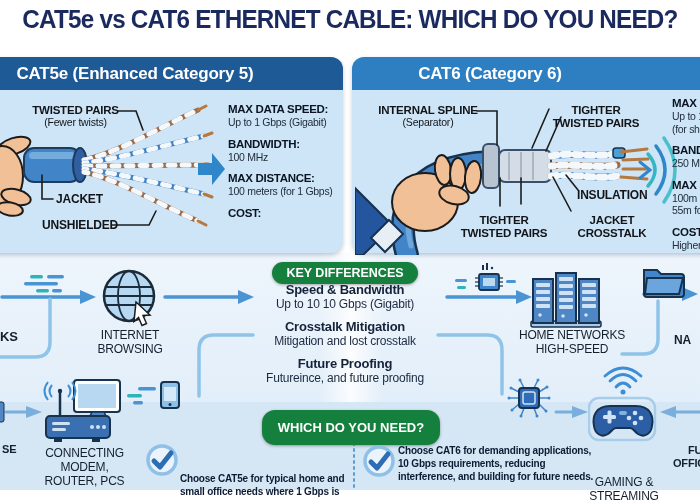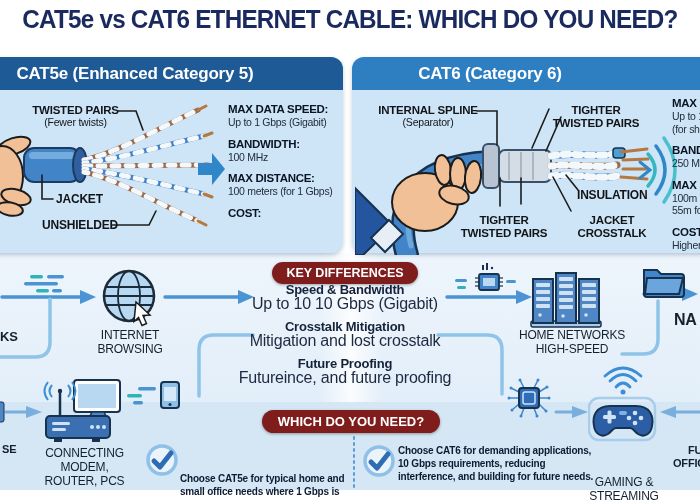--- a/index.html
+++ b/index.html
@@ -13,26 +13,26 @@
                 color:#fff;font-weight:700;font-size:17px;letter-spacing:-0.2px;}
   .band-mid{background:linear-gradient(#eef5fc,#e2eef9);}
   .band-bottom{background:#d5e7f4;}
   .stripe{background:linear-gradient(to right,rgba(255,255,255,0),rgba(255,255,255,.85),rgba(255,255,255,0));}
   .callout{font-weight:700;font-size:11.5px;color:#121418;letter-spacing:-0.2px;line-height:1.12;text-align:center;}
   .callout .sub{font-weight:400;font-size:10.5px;}
   .callout-left{text-align:left;}
   .speclist .row{margin-bottom:9px;}
   .spec-label{font-weight:700;font-size:11.5px;color:#0a1422;letter-spacing:-0.3px;line-height:1.15;white-space:nowrap;}
   .spec-val{font-size:10.5px;color:#222e3d;letter-spacing:-0.3px;line-height:1.18;white-space:nowrap;}
-  .pill{background:#7f1d1d;color:#fff;font-weight:700;display:flex;align-items:center;justify-content:center;
+  .pill{background:#15803d;color:#fff;font-weight:700;display:flex;align-items:center;justify-content:center;
         border-radius:13px;box-shadow:0 1px 3px rgba(0,0,0,.35);white-space:nowrap;}
   .kd{text-align:center;color:#14223a;}
   .kd .item{margin-bottom:8px;}
   .kd .t{font-weight:700;font-size:13px;line-height:15px;letter-spacing:-0.2px;}
-  .kd .d{font-size:16px;line-height:14px;letter-spacing:-0.2px;color:#1c2940;}
+  .kd .d{font-size:12px;line-height:14px;letter-spacing:-0.2px;color:#1c2940;}
   .iconlabel{text-align:center;font-weight:400;font-size:12px;line-height:1.15;color:#15202e;letter-spacing:-0.2px;}
   .choose{font-weight:700;font-size:10px;line-height:13px;color:#0d1b33;letter-spacing:-0.2px;white-space:nowrap;}
   .frag{font-weight:700;color:#15202e;letter-spacing:-0.2px;white-space:nowrap;}
 </style>
 </head>
 <body>
 
 <div class="stage">
 
   <div class="abs band-mid" style="left:0;top:253px;width:700px;height:149px;"></div>
@@ -314,24 +314,24 @@
   </svg>
   <div class="abs iconlabel" style="left:517px;top:329px;width:110px;">
     <div>HOME NETWORKS</div>
     <div>HIGH-SPEED</div>
   </div>
 
   <svg class="abs" style="left:641px;top:262px;" width="45" height="37" viewBox="0 0 45 37">
     <path d="M3,8 h13 l4,4 h20 a3,3 0 0 1 3,3 v17 a3,3 0 0 1 -3,3 h-34 a3,3 0 0 1 -3,-3 z" fill="#3f86cc" stroke="#16324f" stroke-width="2"></path>
     <path d="M6,16 h36 l-4,16 h-34 z" fill="#6aa6dd" stroke="#16324f" stroke-width="2"></path>
   </svg>
-  <div class="abs frag" style="left:674px;top:311px;font-size:16px;">NA</div>
+  <div class="abs frag" style="left:674px;top:333px;font-size:12px;">NA</div>
   <div class="abs frag" style="left:0;top:329px;font-size:13px;">KS</div>
 
-  <div class="abs pill" style="left:262px;top:410px;width:178px;height:23px;font-size:13px;">WHICH DO YOU NEED?</div>
+  <div class="abs pill" style="left:262px;top:410px;width:178px;height:35px;font-size:13px;">WHICH DO YOU NEED?</div>
 
   <svg class="abs" style="left:40px;top:378px;" width="88" height="70" viewBox="0 0 88 70">
     <rect x="34" y="2" width="46" height="32" rx="3" fill="#ffffff" stroke="#16324f" stroke-width="2"></rect>
     <rect x="38" y="6" width="38" height="24" fill="#b8d8f2"></rect>
     <path d="M52,34 h12 l3,6 h-18 z" fill="#4e86c6" stroke="#16324f" stroke-width="1.5"></path>
     <line x1="20" y1="38" x2="20" y2="14" stroke="#16324f" stroke-width="2.5"></line>
       <circle cx="20" cy="13" r="2.2" fill="#16324f"></circle>
     <g fill="none" stroke="#3f8fd2" stroke-width="2">
       <path d="M12,19 Q7,13 12,7"></path>
         <path d="M8,22 Q1,13 8,4"></path>

